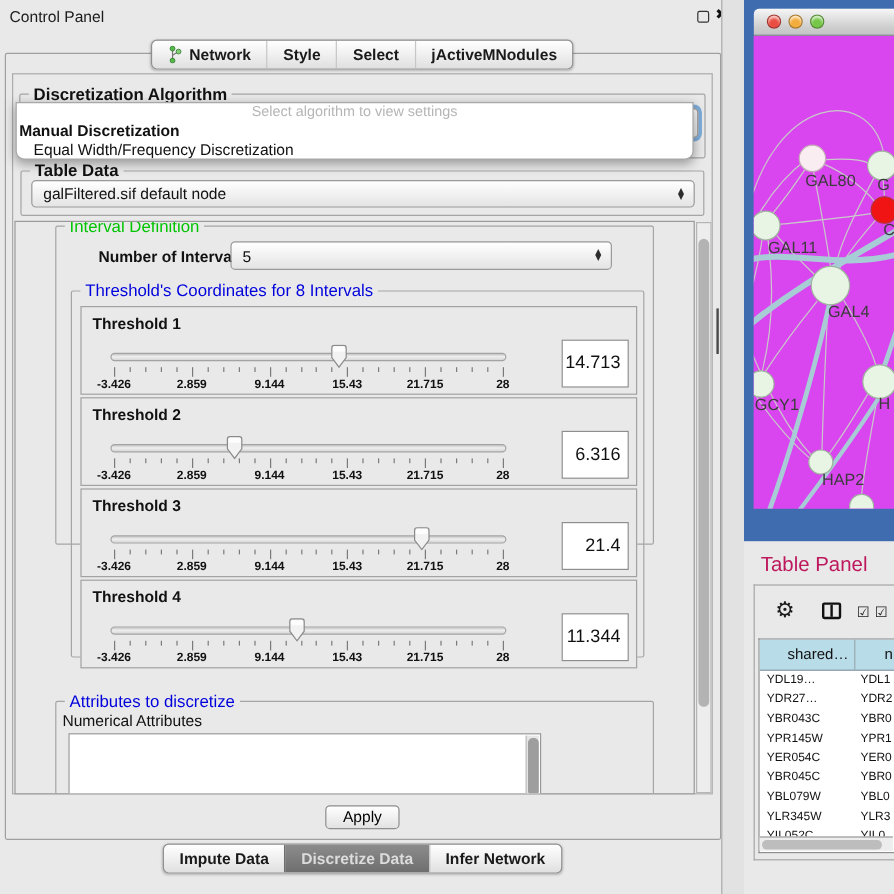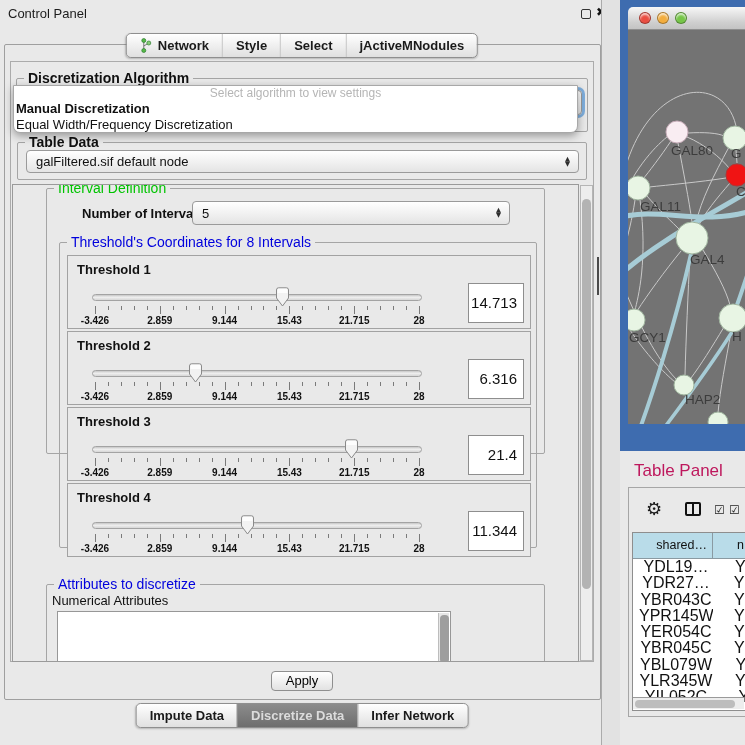--- a/index.html
+++ b/index.html
@@ -47,21 +47,21 @@
                    display:flex; flex-direction:column; align-items:center; color:#2d2d2d; }
   .combo .arrows i { font-style:normal; font-size:6.5px; line-height:5px; font-family:"DejaVu Sans",sans-serif; }
   .combo.focused { box-shadow:0 0 0 3px #7FAEDC; }
 
   
   .popup { left:13px; top:85px; width:565px; height:48px; background:#FFFFFF;
            border:1px solid #A8A8A8; border-radius:0 0 7px 7px; z-index:50;
            box-shadow:0 3px 9px rgba(0,0,0,.35); overflow:hidden; }
   .popup .ph  { height:15px; text-align:center; color:#B5B5B5; font-size:12px; line-height:15px; }
   .popup .op1 { font-size:13px; font-weight:bold; padding-left:2px; line-height:16px; }
-  .popup .op2 { font-size:13px; padding-left:2px; line-height:15px; }
+  .popup .op2 { font-size:13px; padding-left:14px; line-height:15px; }
 
   
   .viewport { left:12px; top:184px; width:567px; height:478px; border:1px solid #9A9A9A;
               overflow:hidden; background:#E9E9E9; }
   .vscroll { left:580px; top:185px; width:13px; height:476px; background:#EDEDED; border:1px solid #B5B5B5; }
   .vscroll .thumb, .hscroll .thumb { position:absolute; background:#B3B3B3; border-radius:5px; }
 
   .noi-label { font-size:13px; font-weight:bold; }
   .th-panel { position:absolute; left:7px; width:464px; height:74px; border:1px solid #A2A2A2; background:#E9E9E9; }
   .th-label { position:absolute; left:9px; top:6px; font-size:13px; font-weight:bold; }
@@ -89,39 +89,39 @@
   .divider { left:601px; top:0; width:19px; height:745px; background:#E2E2E2; border-left:1px solid #ABABAB; }
   .grip { left:597px; top:257px; width:2px; height:38px; background:#4A4A4A; }
 
   
   .net-frame { left:620px; top:0; width:125px; height:451px; background:#3E6CAF; }
   .net-title { left:628px; top:7px; width:117px; height:23px; border-radius:5px 0 0 0;
                background:linear-gradient(#F7F7F7,#CFCFCF 70%,#C3C3C3); border-bottom:1px solid #8E8E8E;
                display:flex; align-items:center; padding-left:11px; gap:6px; }
   .tl { width:12px; height:12px; border-radius:50%; border:1px solid rgba(0,0,0,.30);
         box-shadow:inset 0 2px 2px rgba(255,255,255,.7); }
-  .net-canvas { left:628px; top:30px; width:117px; height:394px; background:#737373; overflow:hidden; }
+  .net-canvas { left:628px; top:30px; width:117px; height:394px; background:#d946ef; overflow:hidden; }
   .net-canvas svg { display:block; }
 
   
   .tp-title { left:634px; top:461px; font-size:17px; color:#be185d; }
   .tp-box { left:628px; top:487px; width:117px; height:230px; background:#E9E9E9;
             border:1px solid #A6A6A6; border-right:none; }
   .tp-gear { left:646px; top:498px; font-size:18px; color:#1c1c1c; font-family:"DejaVu Sans",sans-serif; }
   .tp-cols { left:685px; top:502px; width:16px; height:14px; border:2px solid #111; border-radius:2px; }
   .tp-cols i { position:absolute; left:50%; top:0; width:2px; height:100%; background:#111; margin-left:-1px; }
   .tp-check { font-size:12px; color:#222; font-family:"DejaVu Sans",sans-serif; }
   .tbl { left:632px; top:532px; width:113px; height:179px; background:#FFFFFF; border:1px solid #8E8E8E;
          border-right:none; overflow:hidden; }
   .tbl-head { display:flex; height:26px; }
   .tbl-head .hc { background:#B9DCE9; border-right:1px solid #8A9AA2; border-bottom:1px solid #8A9AA2;
                   font-size:12.5px; line-height:25px; flex:none; }
   .hc1 { width:80px; text-align:right; padding-right:5px; }
   .hc2 { width:80px; padding-left:24px; }
-  .tbl-row { display:flex; height:16.3px; font-size:16px;text-align:center; }
+  .tbl-row { display:flex; height:16.3px; font-size:10px; }
   .tbl-row .c { flex:none; line-height:16.3px; white-space:nowrap; overflow:hidden; }
   .c1 { width:80px; padding-left:6px; }
   .c2 { width:80px; padding-left:4px; }
   .hscroll { left:633px; top:697px; width:111px; height:12px; background:#EDEDED; border-top:1px solid #9A9A9A; }
   .hscroll .thumb { left:2px; top:2px; width:100px; height:8px; background:#BDBDBD; }
 </style>
 </head>
 <body>
 
 <div class="abs cp-title">Control Panel</div>

